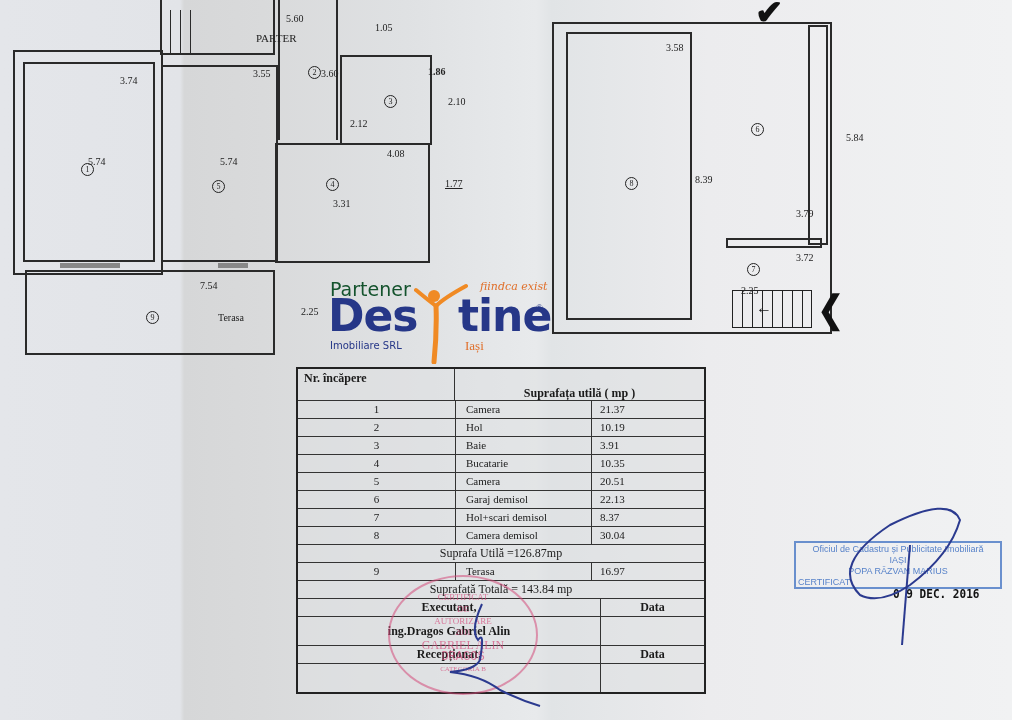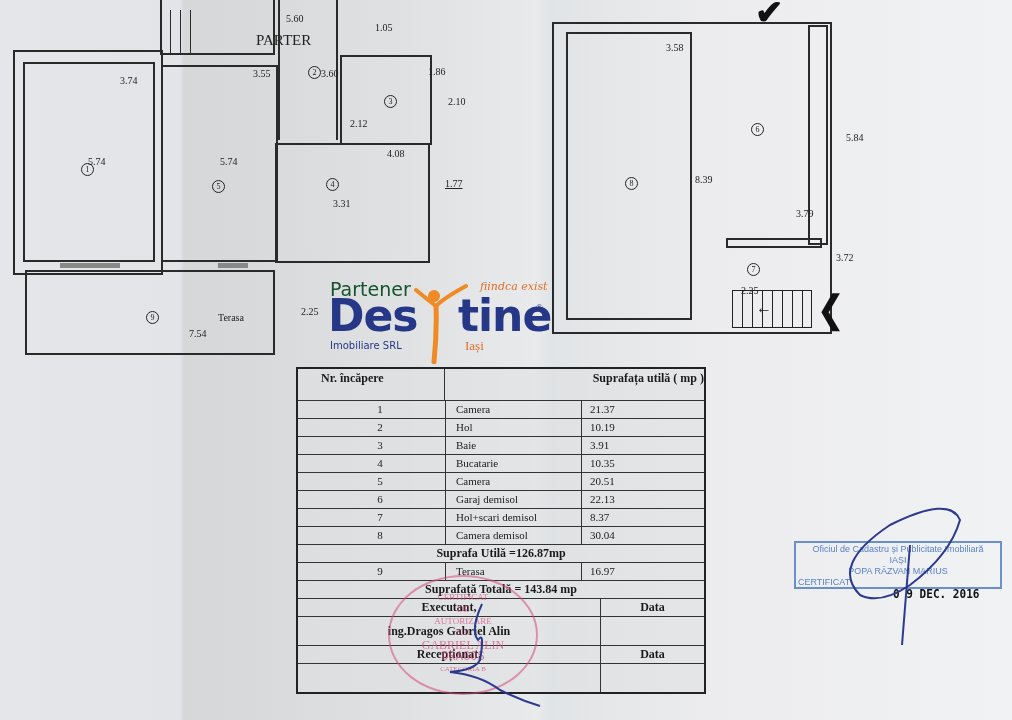--- a/index.html
+++ b/index.html
@@ -8,28 +8,28 @@
     font-family:"Liberation Serif",serif;color:#1b1b1b;}
   .abs{position:absolute;}
   .wall{position:absolute;border:2px solid #2a2a2a;box-sizing:border-box;}
   .line{position:absolute;background:#2a2a2a;}
   .dim{position:absolute;font-size:10px;font-family:"Liberation Serif",serif;color:#222;white-space:nowrap;padding-left:48px;}
   .rn{position:absolute;width:11px;height:11px;border:1px solid #222;border-radius:50%;font-size:8px;line-height:11px;text-align:center;}
   
   .tbl{position:absolute;left:296px;top:367px;width:410px;border:2px solid #222;box-sizing:border-box;background:rgba(222,224,226,0.55);}
   .tr{display:flex;border-bottom:1px solid #333;height:17px;font-size:11px;line-height:17px;}
   .tr:last-child{border-bottom:none;}
-  .c1{width:130px;border-right:1px solid #333;text-align:center;margin-left:17px;}
+  .c1{width:157px;border-right:1px solid #333;text-align:center;}
   .c2{width:136px;border-right:1px solid #333;padding-left:10px;box-sizing:border-box;}
   .c3{flex:1;padding-left:8px;}
   .hdr{height:31px;font-weight:bold;font-size:12px;line-height:13px;}
   .hdr .c1{text-align:left;padding:3px 0 0 6px;box-sizing:border-box;}
   .hdr .c2{text-align:center;padding-top:9px;}
-  .hdr .c3{text-align:right;padding-top:3px;}
-  .span{justify-content:center;font-weight:bold;font-size:12px;text-align:center;}
+  .hdr .c3{text-align:center;padding-top:18px;}
+  .span{justify-content:center;font-weight:normal;font-size:12px;text-align:center;}
   .big{height:20px;line-height:20px;}
   .exec .c1w{width:302px;border-right:1px solid #333;text-align:center;font-weight:bold;font-size:12px;}
   .exec .c4{flex:1;text-align:center;font-weight:bold;font-size:12px;}
   .logo-partener{font-family:"DejaVu Sans",sans-serif;color:#14532d;font-size:19px;}
   .logo-des{font-family:"DejaVu Sans",sans-serif;font-weight:bold;color:#263788;font-size:44px;letter-spacing:-1px;}
 </style>
 </head>
 <body>
 
 <div class="abs" style="left:0;top:0;width:440px;height:360px;">
@@ -43,56 +43,56 @@
   <div class="line" style="left:190px;top:10px;width:1px;height:45px;"></div>
   <div class="wall" style="left:278px;top:0;width:60px;height:140px;border-top:none;border-bottom:none;"></div>
   <div class="wall" style="left:340px;top:55px;width:92px;height:90px;"></div>
   <div class="wall" style="left:275px;top:143px;width:155px;height:120px;"></div>
   <div class="wall" style="left:25px;top:270px;width:250px;height:85px;"></div>
   <div class="line" style="left:60px;top:263px;width:60px;height:5px;background:#888;"></div>
   <div class="line" style="left:218px;top:263px;width:30px;height:5px;background:#888;"></div>
 
   <div class="dim" style="left:238px;top:13px;">5.60</div>
   <div class="dim" style="left:327px;top:22px;">1.05</div>
-  <div class="dim" style="left:208px;top:32px;font-size:15px;">PARTER</div>
+  <div class="dim" style="left:208px;top:32px;font-size:11px;">PARTER</div>
   <div class="dim" style="left:72px;top:75px;">3.74</div>
   <div class="dim" style="left:205px;top:68px;">3.55</div>
   <div class="dim" style="left:273px;top:68px;">3.60</div>
   <div class="rn" style="left:308px;top:66px;">2</div>
-  <div class="dim" style="left:380px;top:66px;">1.86</div>
+  <div class="dim" style="left:380px;top:66px;font-weight:bold;">1.86</div>
   <div class="rn" style="left:384px;top:95px;">3</div>
   <div class="dim" style="left:400px;top:96px;">2.10</div>
   <div class="dim" style="left:302px;top:118px;">2.12</div>
   <div class="dim" style="left:339px;top:148px;">4.08</div>
   <div class="dim" style="left:40px;top:156px;">5.74</div>
   <div class="rn" style="left:81px;top:163px;">1</div>
   <div class="dim" style="left:172px;top:156px;">5.74</div>
   <div class="rn" style="left:212px;top:180px;">5</div>
   <div class="rn" style="left:326px;top:178px;">4</div>
   <div class="dim" style="left:397px;top:178px;text-decoration:underline;">1.77</div>
   <div class="dim" style="left:285px;top:198px;">3.31</div>
-  <div class="dim" style="left:141px;top:280px;margin-top:48px;">7.54</div>
+  <div class="dim" style="left:152px;top:280px;">7.54</div>
   <div class="rn" style="left:146px;top:311px;">9</div>
   <div class="dim" style="left:170px;top:312px;">Terasa</div>
   <div class="dim" style="left:253px;top:306px;">2.25</div>
 </div>
 
 <div class="abs" style="left:540px;top:0;width:320px;height:340px;">
   <div class="wall" style="left:12px;top:22px;width:280px;height:312px;"></div>
   <div class="wall" style="left:26px;top:32px;width:126px;height:288px;"></div>
   <div class="wall" style="left:268px;top:25px;width:20px;height:220px;"></div>
   <div class="wall" style="left:186px;top:238px;width:96px;height:10px;"></div>
   <div class="abs" style="left:192px;top:290px;width:78px;height:36px;border:1px solid #222;background:repeating-linear-gradient(90deg,transparent 0 9px,#222 9px 10px);"></div>
   <div class="dim" style="left:78px;top:42px;">3.58</div>
   <div class="rn" style="left:211px;top:123px;">6</div>
   <div class="dim" style="left:258px;top:132px;">5.84</div>
   <div class="rn" style="left:85px;top:177px;">8</div>
   <div class="dim" style="left:107px;top:174px;">8.39</div>
   <div class="dim" style="left:208px;top:208px;">3.79</div>
-  <div class="dim" style="left:208px;top:252px;margin-left:40px;">3.72</div>
+  <div class="dim" style="left:208px;top:252px;">3.72</div>
   <div class="rn" style="left:207px;top:263px;">7</div>
   <div class="dim" style="left:153px;top:285px;">2.25</div>
   <div class="abs" style="left:216px;top:300px;font-size:16px;line-height:16px;">←</div>
   <div class="abs" style="left:215px;top:-8px;font-size:34px;font-weight:bold;color:#111;">✔</div>
   <div class="abs" style="left:275px;top:290px;font-size:38px;color:#111;line-height:38px;transform:scaleX(0.9);">❮</div>
 </div>
 
 <div class="abs" style="left:330px;top:274px;width:230px;height:90px;">
   <div class="abs logo-partener" style="left:0;top:4px;">Partener</div>
   <div class="abs logo-des" style="left:-2px;top:16px;">Des</div>

